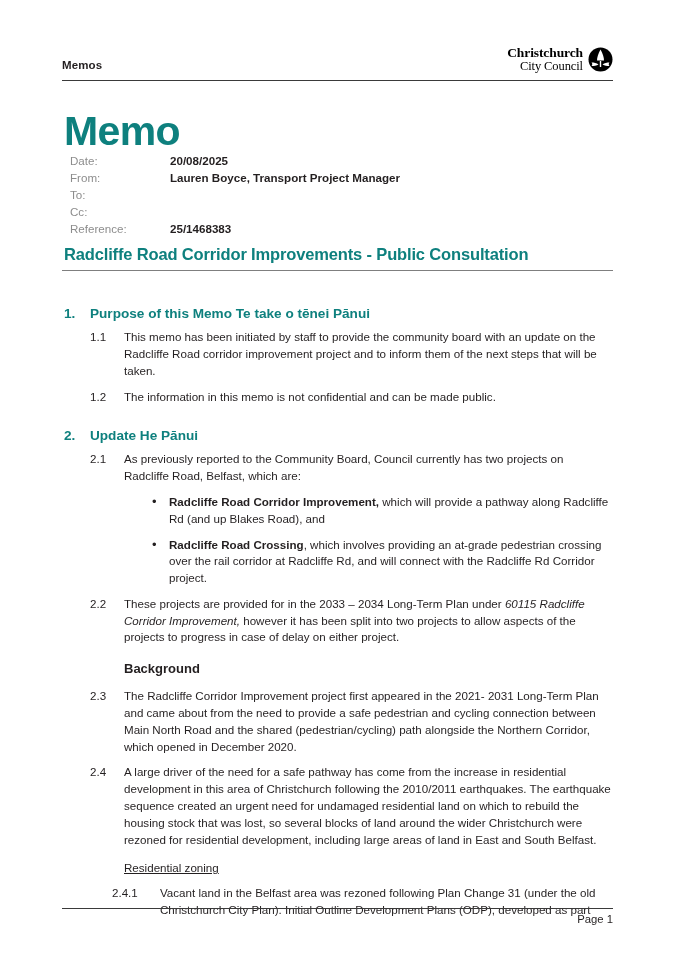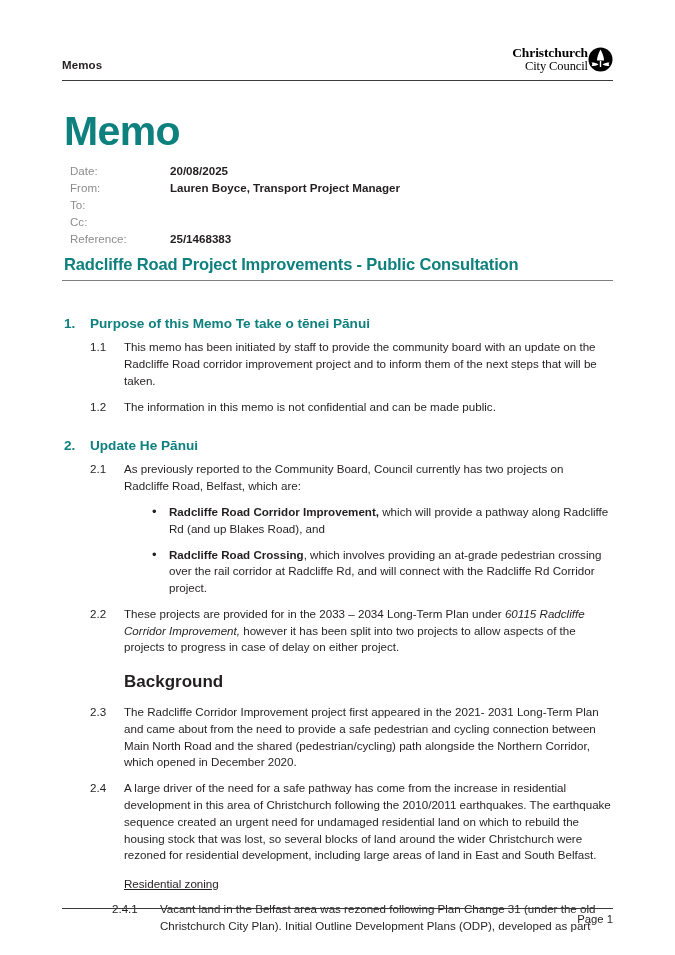--- a/index.html
+++ b/index.html
@@ -37,20 +37,21 @@
     font-size: 11.5px;
     font-weight: bold;
     color: #231f20;
     letter-spacing: .1px;
     line-height: 1;
     padding-bottom: 3px;
   }
   .brand {
     display: flex;
     align-items: center;
+    gap: 5px;
     padding-bottom: 1px;
   }
   .brand-words {
     text-align: right;
     font-family: "Liberation Serif", serif;
     color: #000;
     line-height: 1.02;
   }
   .brand-line1 {
     font-size: 13.5px;
@@ -75,21 +76,21 @@
     margin: 6px 0 0 0;
   }
 
   
   .memo-word {
     font-size: 41px;
     font-weight: bold;
     color: #0e807e;
     letter-spacing: -0.6px;
     line-height: 1;
-    margin: 30px 0 10px 2px;
+    margin: 30px 0 0 2px;
   }
 
   .meta {
     margin: 0 0 6px 8px;
   }
   .meta-row {
     display: flex;
     line-height: 1.47;
     font-size: 11.6px;
   }
@@ -174,21 +175,21 @@
   .bullets li::before {
     content: "\2022";
     position: absolute;
     left: 0;
     top: -0.5px;
     font-size: 13px;
     line-height: 1.45;
   }
 
   .sub-head {
-    font-size: 17px;
+    font-size: 13px;
     font-weight: bold;
     margin: 14px 0 9px 0;
     padding-left: 62px;
     line-height: 1.45;
   }
 
   .underline-head {
     font-size: 11.6px;
     text-decoration: underline;
     margin: 12px 0 8px 0;
@@ -257,21 +258,21 @@
     <div class="meta-row">
       <div class="meta-label">Cc:</div>
       <div class="meta-value"></div>
     </div>
     <div class="meta-row">
       <div class="meta-label">Reference:</div>
       <div class="meta-value">25/1468383</div>
     </div>
   </div>
 
-  <div class="doc-title">Radcliffe Road Project Improvements - Public Consultation</div>
+  <div class="doc-title">Radcliffe Road Corridor Improvements - Public Consultation</div>
   <hr class="title-rule">
 
   <div class="body">
 
     <div class="h1">
       <span class="num">1.</span>
       <span>Purpose of this Memo Te take o tēnei Pānui</span>
     </div>
 
     <div class="para">

